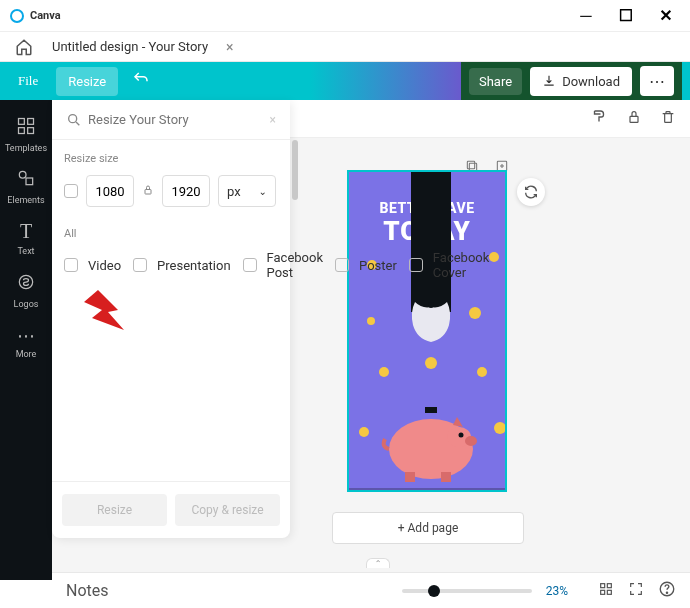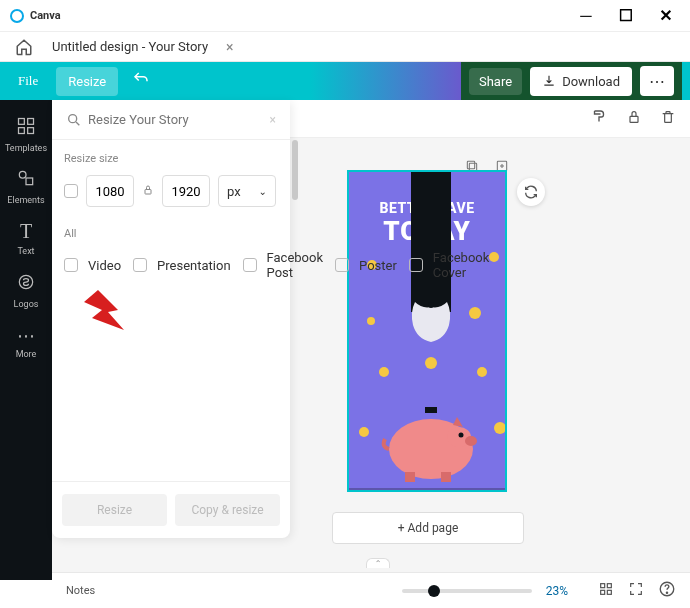--- a/index.html
+++ b/index.html
@@ -66,21 +66,21 @@
 .sc-title2 { position: absolute; top: 44px; left: 0; right: 0; text-align: center; color: #fff; font-weight: 900; font-size: 26px; letter-spacing: 1px; }
 .coin { position: absolute; border-radius: 50%; background: #f5c842; }
 .pig { position: absolute; left: 32px; bottom: 8px; width: 100px; height: 75px; }
 .floor { position: absolute; left: 0; bottom: 0; right: 0; height: 2px; background: rgba(0,0,0,0.25); }
 
 .refresh-badge { position: absolute; left: 465px; top: 78px; width: 28px; height: 28px; border-radius: 50%; background: #fff; box-shadow: 0 1px 4px rgba(0,0,0,0.15); display: flex; align-items: center; justify-content: center; color: #555; }
 
 .add-page { position: absolute; left: 280px; top: 412px; width: 192px; height: 32px; border: 1px solid #ddd; border-radius: 4px; background: #fff; display: flex; align-items: center; justify-content: center; font-size: 12px; color: #444; }
 
 .statusbar { position: absolute; bottom: 0; left: 52px; right: 0; height: 36px; background: #fff; border-top: 1px solid #e8e8e8; display: flex; align-items: center; padding: 0 14px; }
-.notes-lbl { font-size: 11px; color: #555; }
+.notes-lbl { font-size: 16px; color: #555; }
 .sb-spacer { flex: 1; }
 .zoom-slider { width: 130px; height: 4px; background: #ddd; border-radius: 2px; position: relative; margin-right: 14px; }
 .zoom-thumb { position: absolute; left: 26px; top: -4px; width: 12px; height: 12px; border-radius: 50%; background: #0d1216; }
 .zoom-pct { font-size: 12px; color: #0369a1; margin-right: 16px; }
 .grid-ico, .expand-ico, .help-ico { color: #555; margin-left: 14px; }
 
 .collapse-handle { position: absolute; left: 366px; bottom: 40px; width: 24px; height: 10px; background: #fff; border: 1px solid #ddd; border-bottom: none; border-radius: 6px 6px 0 0; display: flex; align-items: center; justify-content: center; color: #888; font-size: 8px; }
 </style>
 </head>
 <body>

